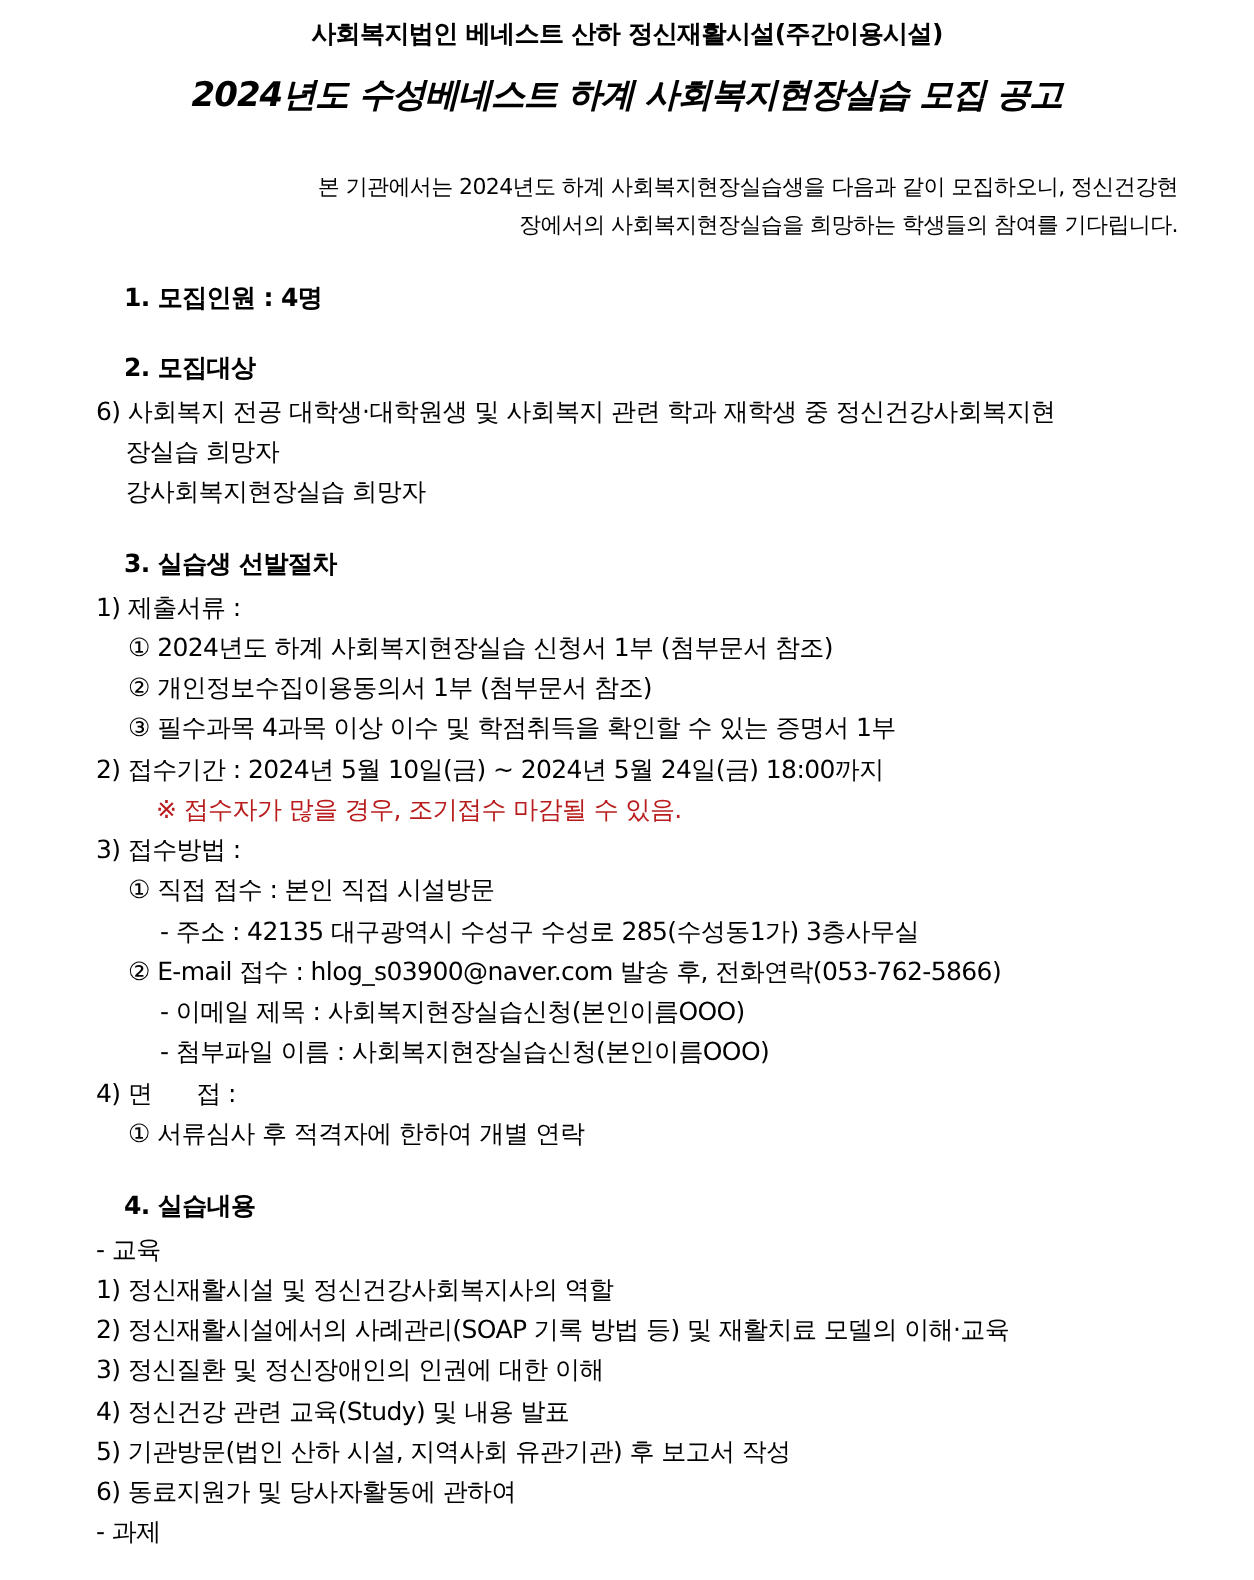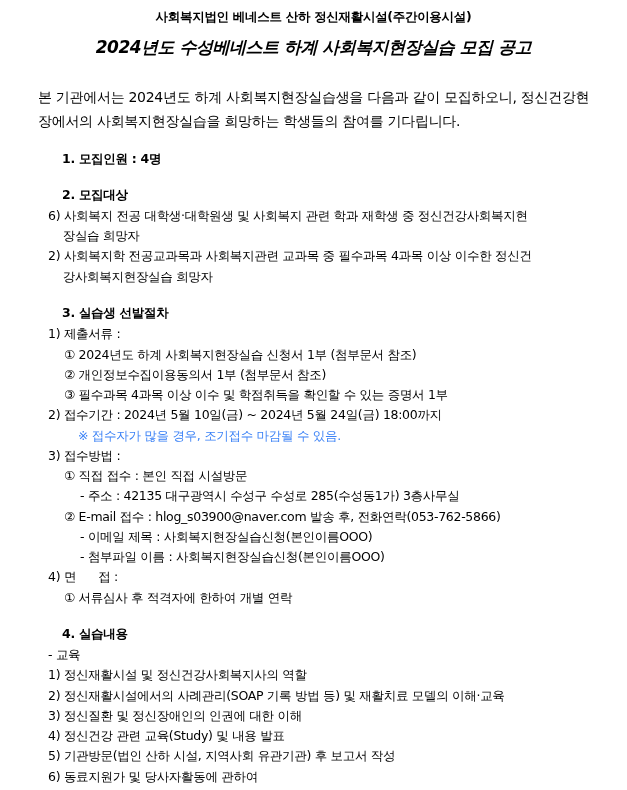--- a/index.html
+++ b/index.html
@@ -31,24 +31,24 @@
   .main-title {
     text-align: center;
     font-size: 17px;
     font-weight: bold;
     letter-spacing: -0.5px;
     margin-top: 10px;
     font-style: italic;
   }
   .intro {
     margin-top: 26px;
-    font-size: 14px;
+    font-size: 11px;
     line-height: 1.72;
     letter-spacing: -0.3px;
-    text-align: left;
+    text-align: right;
   }
   .intro div { white-space: pre; }
   .section {
     margin-top: 16px;
     font-size: 12.5px;
     letter-spacing: -0.3px;
   }
   .sec-title {
     font-weight: bold;
     line-height: 1.55;
@@ -63,21 +63,21 @@
     margin-left: 26px;
     line-height: 1.62;
     white-space: pre;
   }
   .lvl3 {
     margin-left: 42px;
     line-height: 1.62;
     white-space: pre;
   }
   .red {
-    color: #3b82f6;
+    color: #b91c1c;
     margin-left: 40px;
     line-height: 1.62;
     white-space: pre;
   }
   .tight { margin-top: 2px; }
   .sub-head {
     margin-left: 10px;
     line-height: 1.62;
     white-space: pre;
   }
@@ -97,21 +97,20 @@
   </div>
 
   <div class="section">
     <div class="sec-title">1. 모집인원 : 4명</div>
   </div>
 
   <div class="section">
     <div class="sec-title">2. 모집대상</div>
     <div class="lvl1 tight">6) 사회복지 전공 대학생·대학원생 및 사회복지 관련 학과 재학생 중 정신건강사회복지현</div>
     <div class="lvl1">    장실습 희망자</div>
-    <div class="lvl1">2) 사회복지학 전공교과목과 사회복지관련 교과목 중 필수과목 4과목 이상 이수한 정신건</div>
     <div class="lvl1">    강사회복지현장실습 희망자</div>
   </div>
 
   <div class="section">
     <div class="sec-title">3. 실습생 선발절차</div>
     <div class="lvl1 tight">1) 제출서류 :</div>
     <div class="lvl2">① 2024년도 하계 사회복지현장실습 신청서 1부 (첨부문서 참조)</div>
     <div class="lvl2">② 개인정보수집이용동의서 1부 (첨부문서 참조)</div>
     <div class="lvl2">③ 필수과목 4과목 이상 이수 및 학점취득을 확인할 수 있는 증명서 1부</div>
     <div class="lvl1">2) 접수기간 : 2024년 5월 10일(금) ~ 2024년 5월 24일(금) 18:00까지</div>

